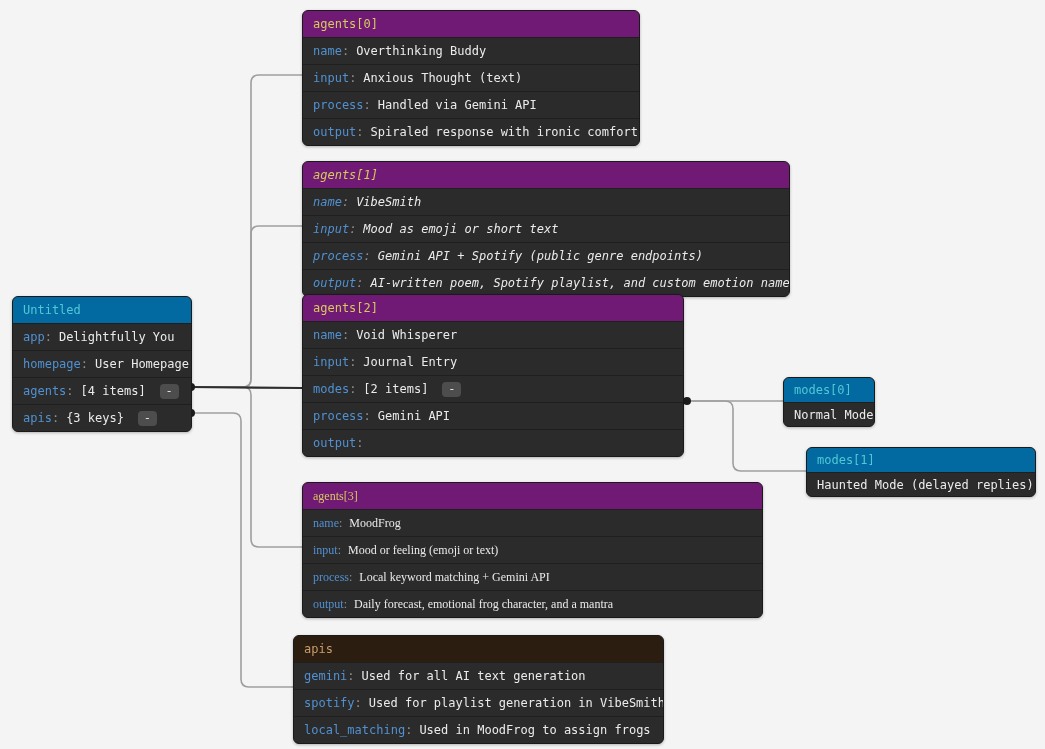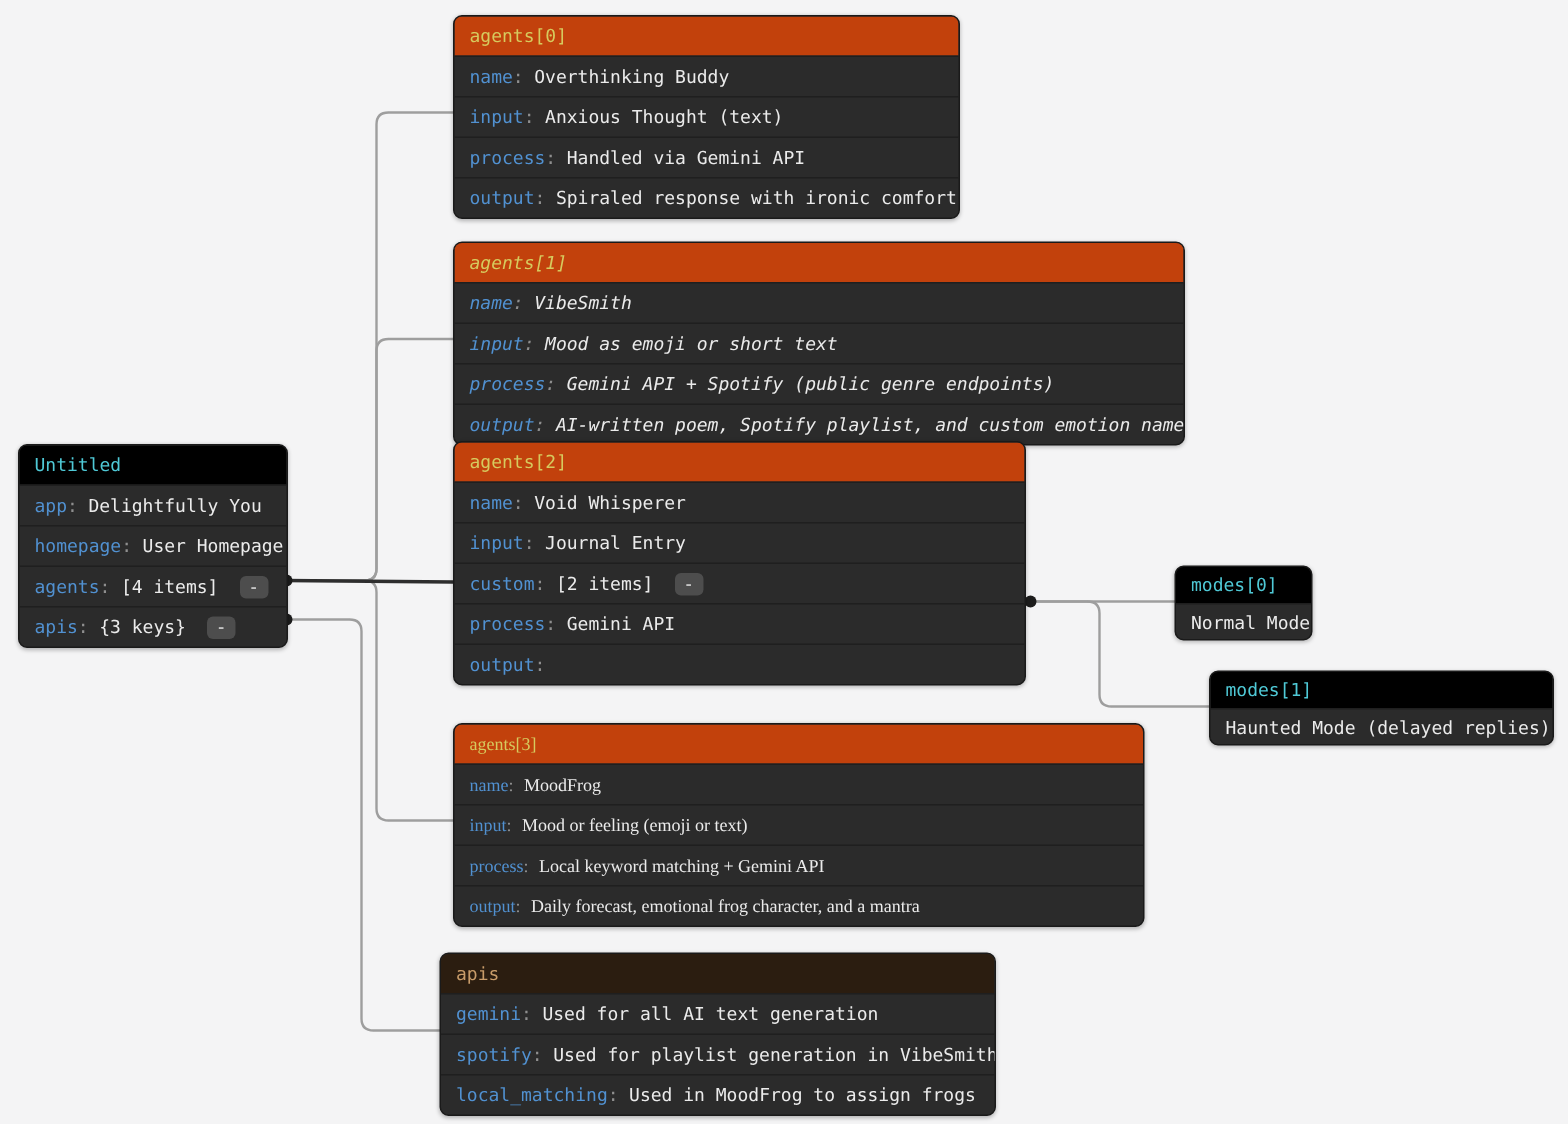--- a/index.html
+++ b/index.html
@@ -42,22 +42,22 @@
     box-shadow: 0 1px 3px rgba(0,0,0,0.28);
     font-size: 12px;
     cursor: pointer;
   }
   .hdr {
     height: 26px;
     line-height: 26px;
     padding: 0 10px;
     white-space: nowrap;
   }
-  .hdr.teal  { background: #000000; color: #4fc9d6; }
-  .hdr.olive { background: #c2410c; color: #d6ca5e; }
+  .hdr.teal  { background: #0369a1; color: #4fc9d6; }
+  .hdr.olive { background: #701a75; color: #d6ca5e; }
   .hdr.brown { background: #2b1d10; color: #c89c6a; }
   .row {
     height: 26px;
     display: flex;
     align-items: center;
     padding: 0 8px 0 10px;
     border-top: 1px solid #1f1f1f;
     white-space: nowrap;
     color: #ebebeb;
   }
@@ -179,21 +179,21 @@
       <span class="k">name</span>
         <span class="colon">:</span>
         <span class="v">Void Whisperer</span>
     </div>
     <div class="row">
       <span class="k">input</span>
         <span class="colon">:</span>
         <span class="v">Journal Entry</span>
     </div>
     <div class="row">
-      <span class="k">custom</span>
+      <span class="k">modes</span>
         <span class="colon">:</span>
         <span class="v">[2 items]</span>
       <span class="btn btn-gap">-</span>
     </div>
     <div class="row">
       <span class="k">process</span>
         <span class="colon">:</span>
         <span class="v">Gemini API</span>
     </div>
     <div class="row">

